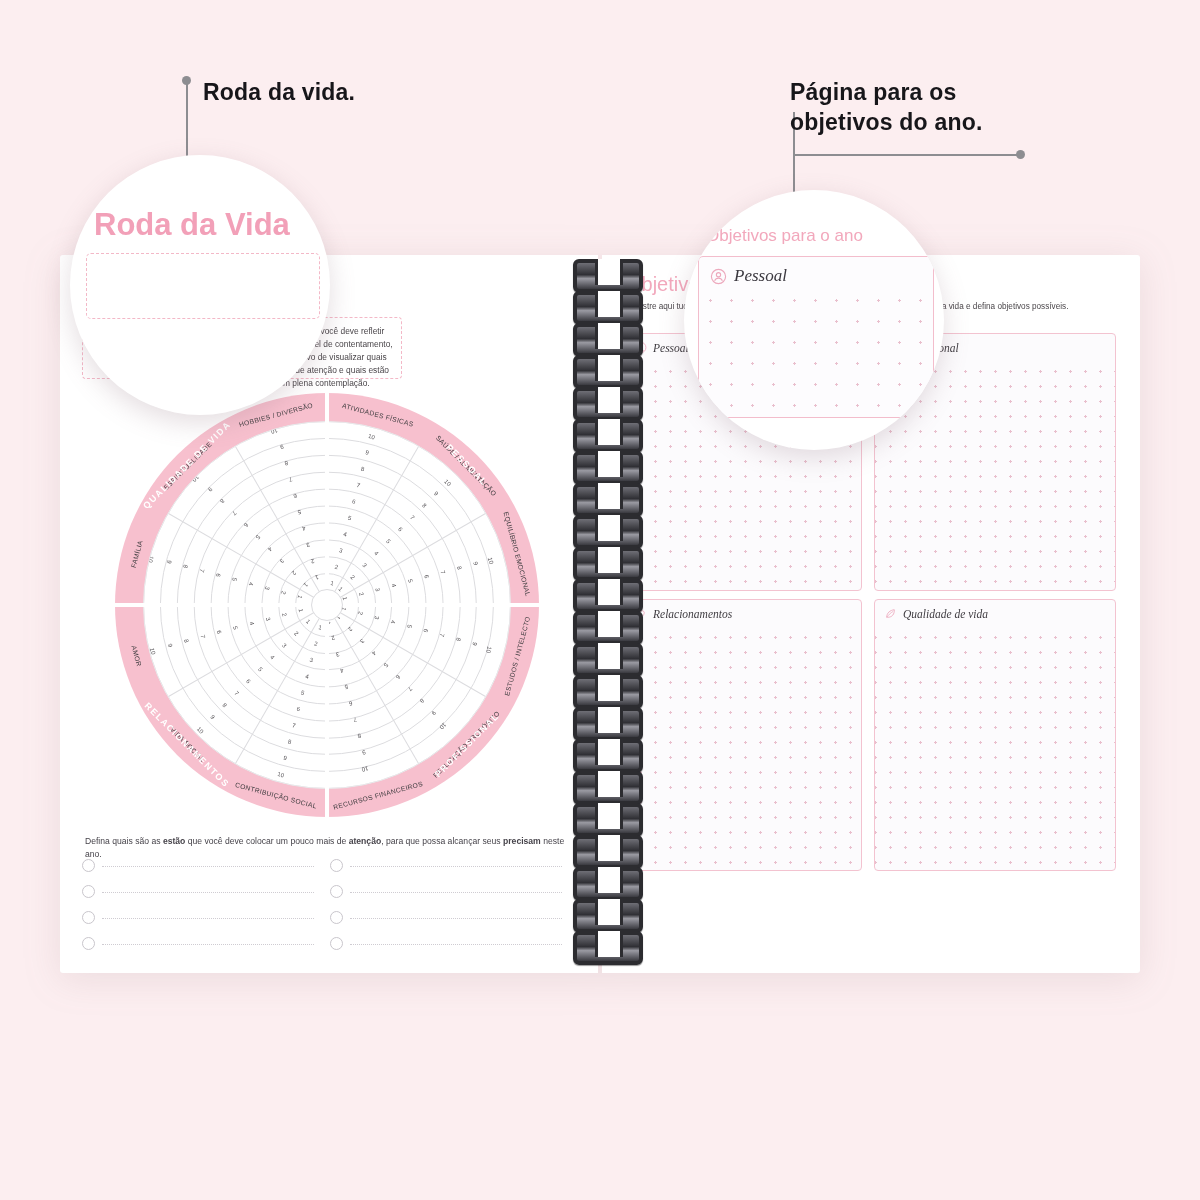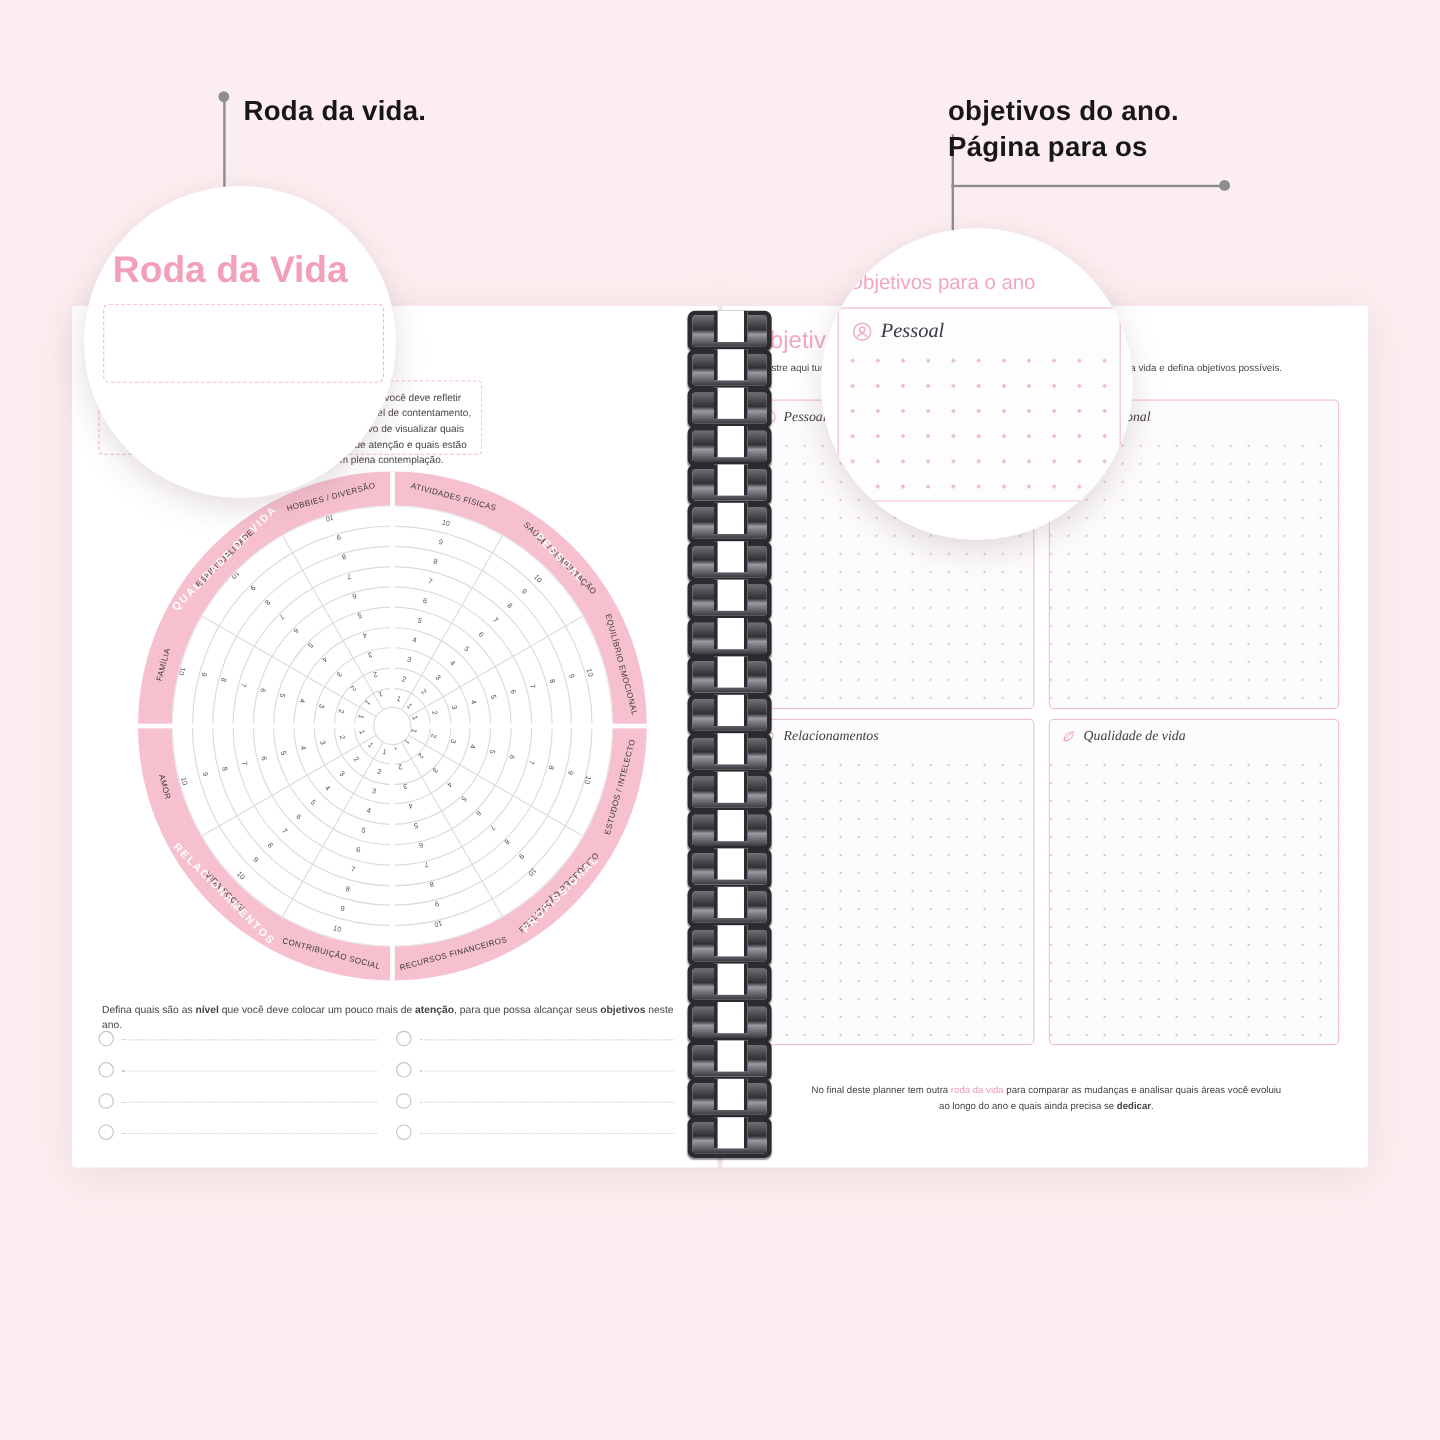--- a/index.html
+++ b/index.html
@@ -180,22 +180,22 @@
   <div class="dot" style="left:182px;top:76px;"></div>
   <div class="dot" style="left:182px;top:190px;"></div>
   <div class="callout-title" id="callout-left-title">Roda da vida.</div>
 
   <div class="leader" style="left:793px;top:154px;width:226px;height:2px;"></div>
   <div class="leader" style="left:793px;top:112px;width:2px;height:44px;"></div>
   <div class="dot" style="left:1016px;top:150px;"></div>
   <div class="dot" style="left:789px;top:226px;"></div>
   <div class="leader" style="left:793px;top:154px;width:2px;height:74px;"></div>
   <div class="callout-title" id="callout-right-title">
+      <div>Página para os</div>
       <div>objetivos do ano.</div>
-      <div>Página para os</div>
     </div>
 
   <div class="book">
 
     <div class="page page-left">
       <div class="lp-title">Roda da Vida</div>
 
       <div class="intro-box" id="intro-box-1">
         <span>A roda da vida é uma ferramenta de autoconhecimento e análise que auxilia no equilíbrio das áreas da sua vida.</span>
       </div>
@@ -366,21 +366,21 @@
             <div class="sector-label" style="transform: translate(-139.3px, -139.3px) rotate(315deg) translate(-50%, -50%);">ESPIRITUALIDADE</div>
             <div class="sector-label" style="transform: translate(-50.9874px, -190.287px) rotate(345deg) translate(-50%, -50%);">HOBBIES / DIVERSÃO</div>
             <div class="group-label" style="transform: translate(140.007px, -140.007px) rotate(45deg) translate(-50%, -50%);">PESSOAL</div>
             <div class="group-label" style="transform: translate(140.007px, 140.007px) rotate(315deg) translate(-50%, -50%);">PROFISSIONAL</div>
             <div class="group-label" style="transform: translate(-140.007px, 140.007px) rotate(405deg) translate(-50%, -50%);">RELACIONAMENTOS</div>
             <div class="group-label" style="transform: translate(-140.007px, -140.007px) rotate(315deg) translate(-50%, -50%);">QUALIDADE DE VIDA</div>
           </div>
       </div>
 
       <div class="lp-note">
-        Defina quais são as <span class="b">nível</span> que você deve colocar um pouco mais de <span class="b">atenção</span>, para que possa alcançar seus <span class="b">objetivos</span> neste ano.
+        Defina quais são as <span class="b">estão</span> que você deve colocar um pouco mais de <span class="b">atenção</span>, para que possa alcançar seus <span class="b">precisam</span> neste ano.
       </div>
       <div class="lines" id="answer-lines">
           <div class="line-row" style="left: 0px; top: 0px; width: 232px;">
             <span class="circle"></span>
             <span class="dotline"></span>
           </div>
           <div class="line-row" style="left: 248px; top: 0px; width: 232px;">
             <span class="circle"></span>
             <span class="dotline"></span>
           </div>
@@ -452,23 +452,20 @@
         <div class="goal-head">
           <svg class="gicon" viewBox="0 0 24 24">
               <path d="M5 19C5 11 11 6 19 5c.6 8-4 14-12 14z" fill="none" stroke="#eda9bd" stroke-width="1.6"></path>
               <path d="M5 19C8 15 12 11 17 8" fill="none" stroke="#eda9bd" stroke-width="1.4"></path>
             </svg>
           <span class="gh-txt">Qualidade de vida</span>
         </div>
         <div class="dots-field"></div>
       </div>
 
-      <div class="rp-foot">
-        No final deste planner tem outra <span class="pink">roda da vida</span> para comparar as mudanças e analisar quais áreas você evoluiu ao longo do ano e quais ainda precisa se <span class="b">dedicar</span>.
-      </div>
     </div>
 
     <div class="spiral" id="spiral">
         <div class="ring" style="top: 6px;"></div>
         <div class="ring" style="top: 38px;"></div>
         <div class="ring" style="top: 70px;"></div>
         <div class="ring" style="top: 102px;"></div>
         <div class="ring" style="top: 134px;"></div>
         <div class="ring" style="top: 166px;"></div>
         <div class="ring" style="top: 198px;"></div>

